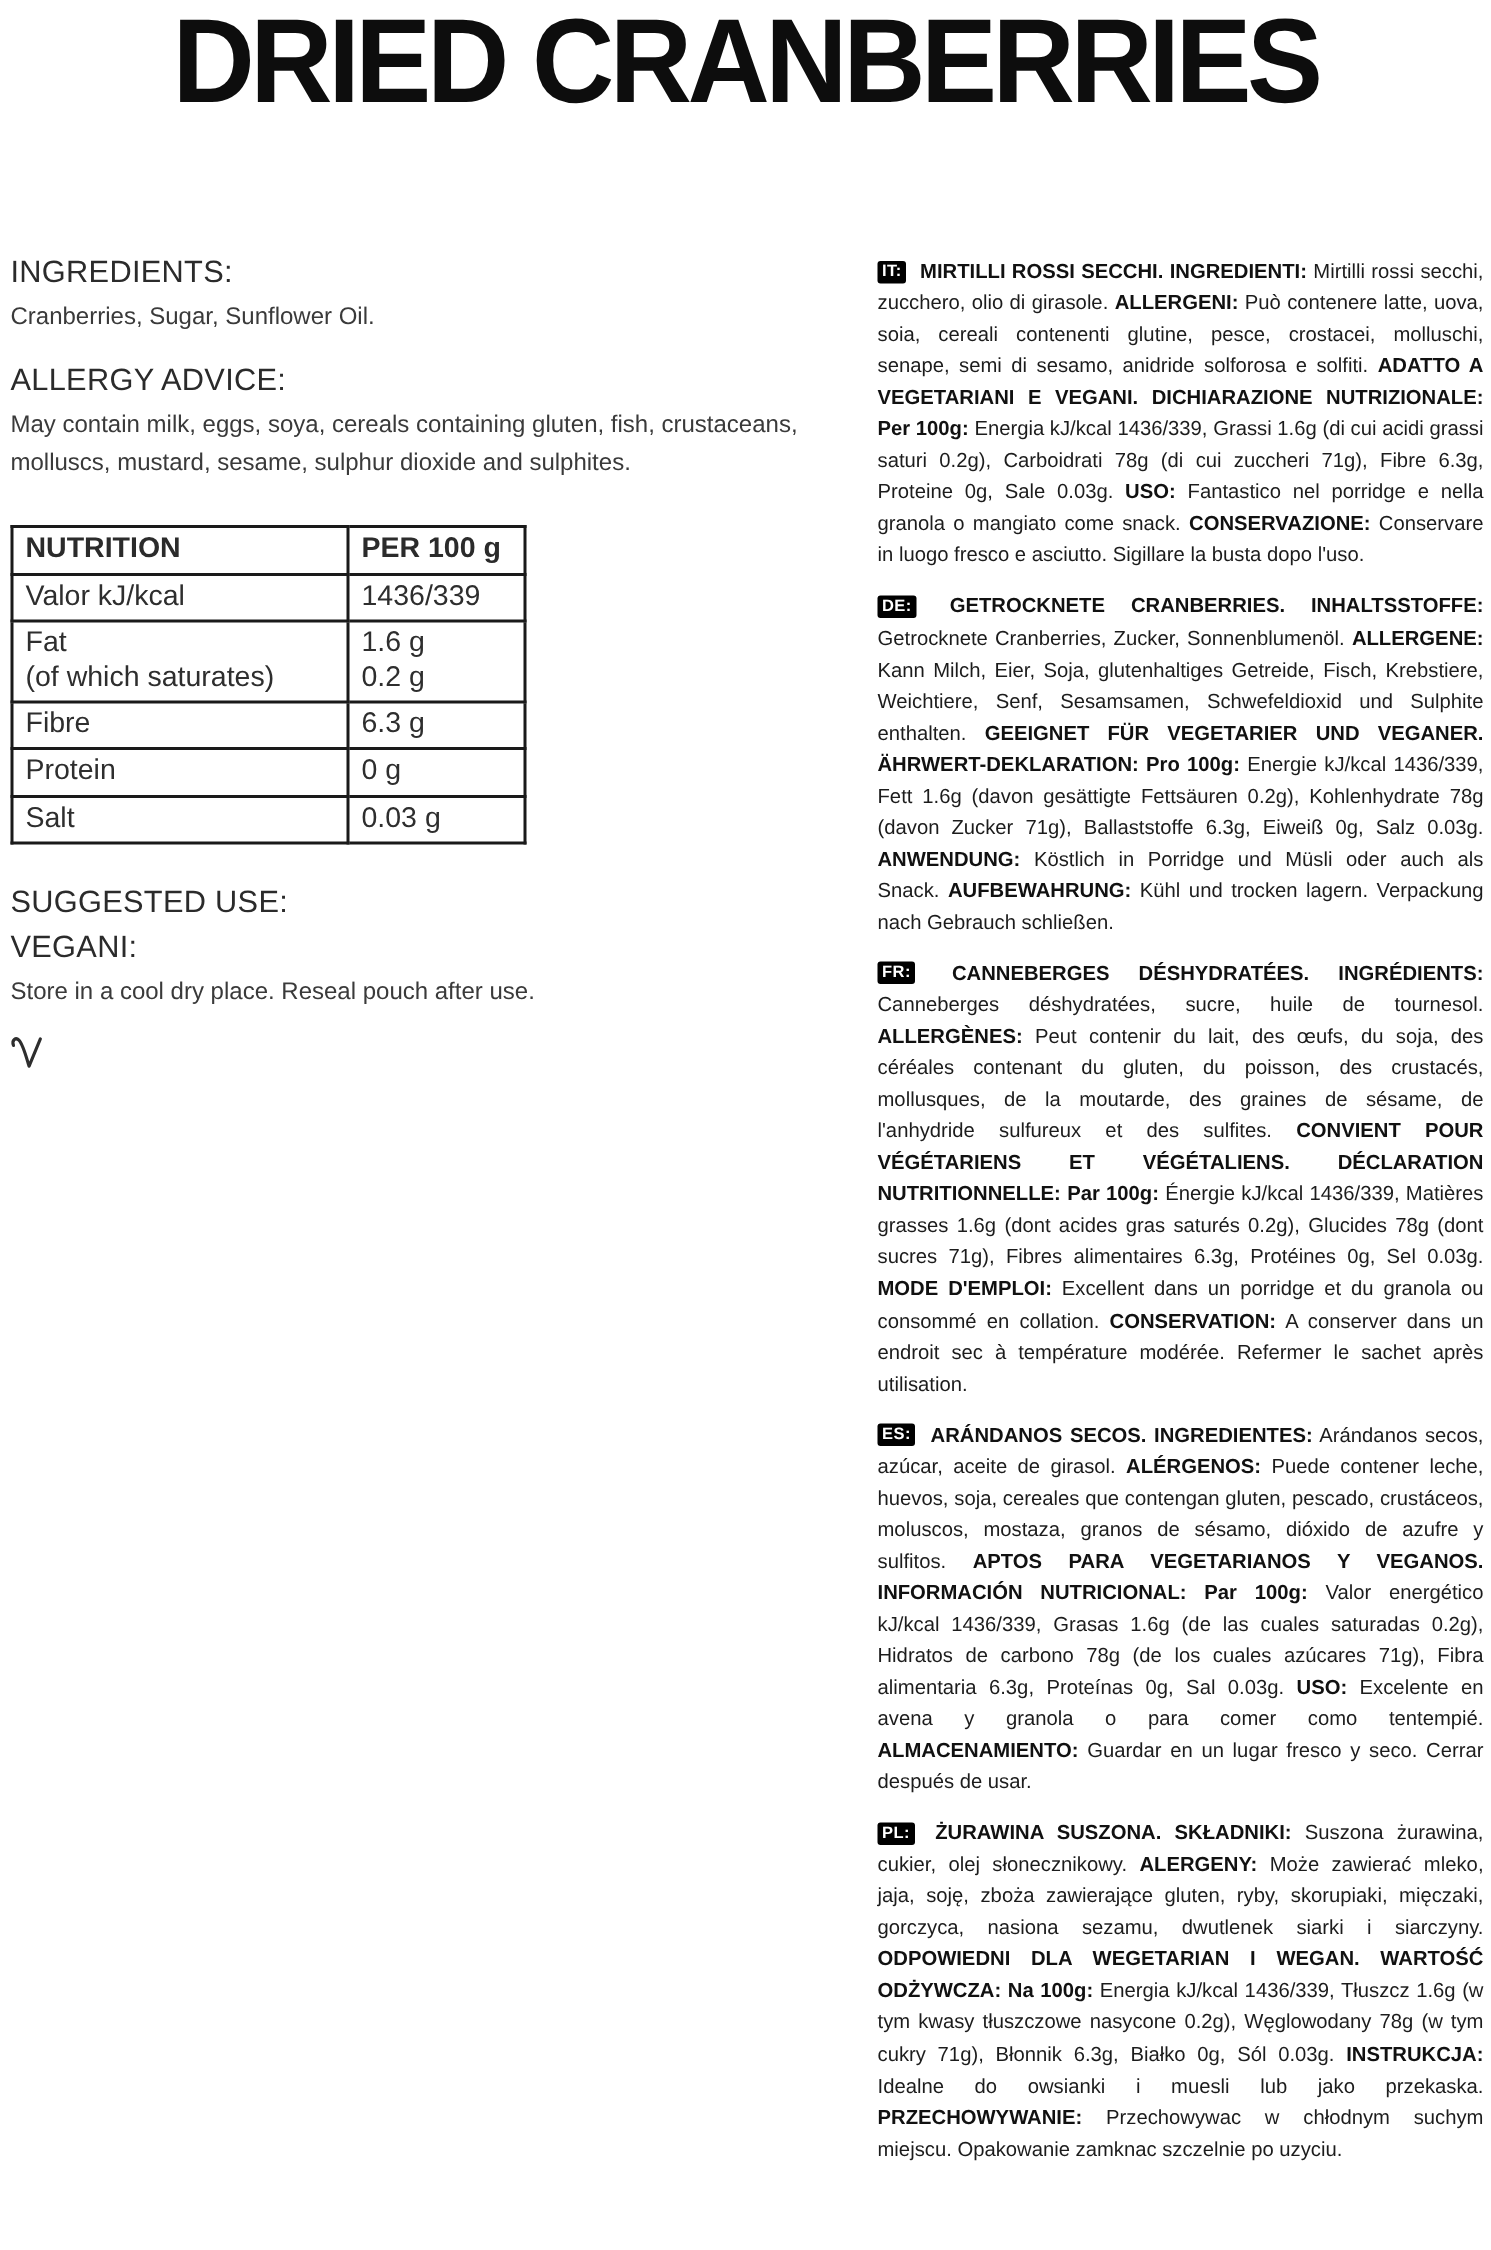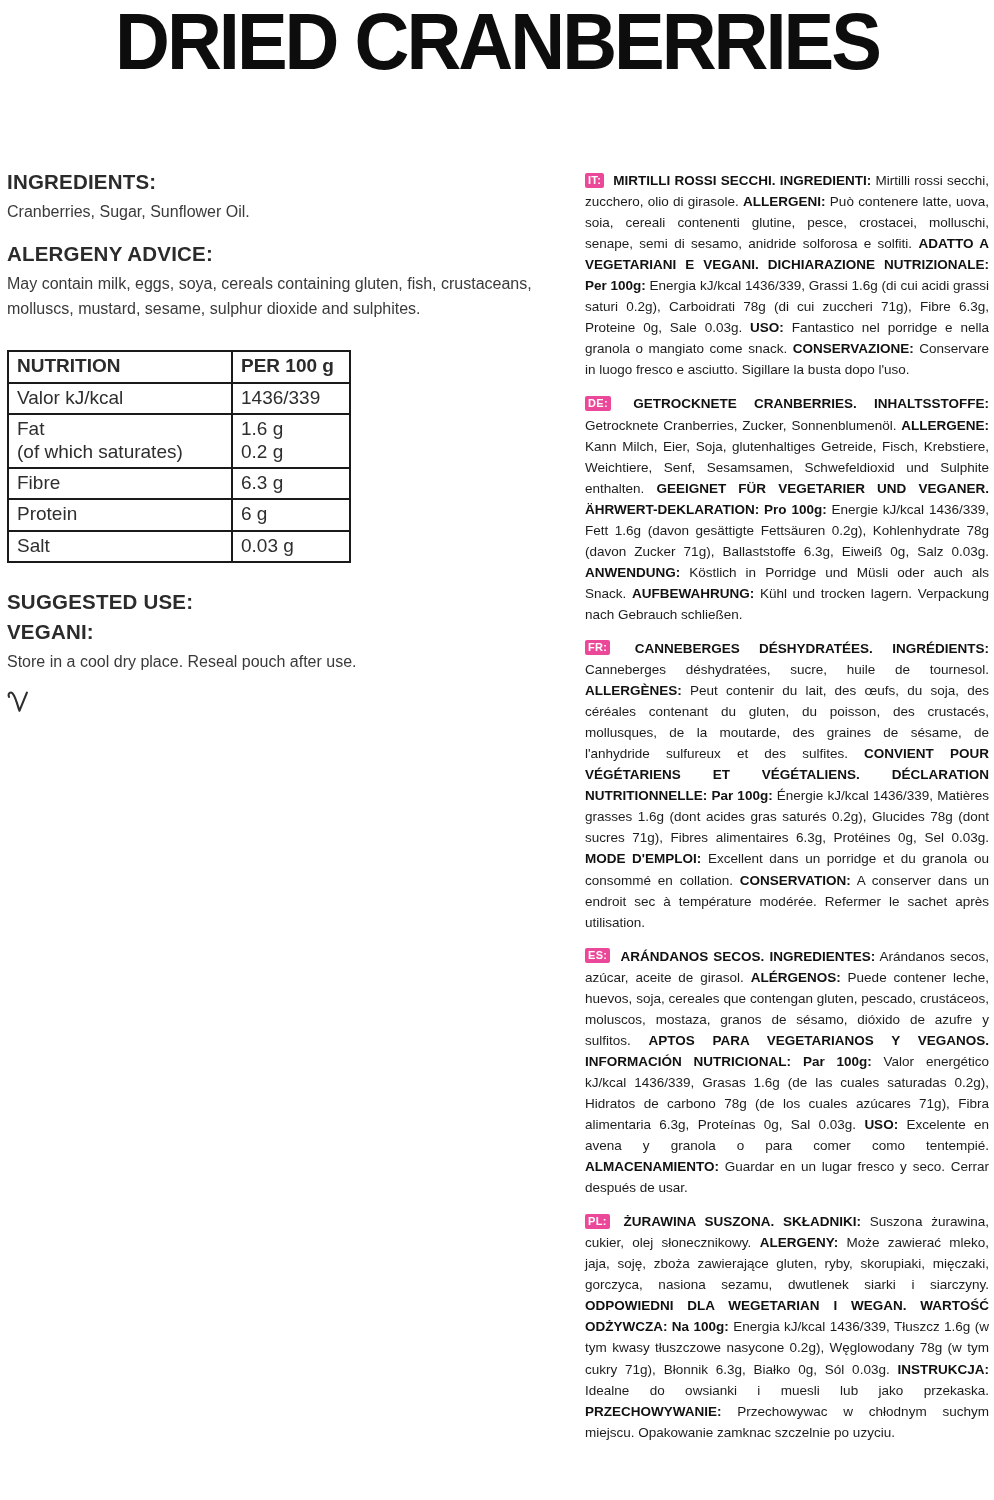--- a/index.html
+++ b/index.html
@@ -29,21 +29,21 @@
 
   .columns { display: flex; margin-top: 92px; }
   .col-left  { width: 552px; flex: 0 0 552px; }
   .col-right { width: 404px; flex: 0 0 404px; margin-left: 26px;
                font-size: 13.5px; line-height: 1.56; text-align: justify;
                color: #1c1c1c; }
 
   .col-left h2 {
     margin: 0 0 6px 0;
     font-size: 20.5px;
-    font-weight: bold;
+    font-weight: normal;
     color: #2b2b2b;
     letter-spacing: 0.2px;
   }
   .col-left p {
     margin: 0;
     font-size: 16px;
     line-height: 1.55;
     color: #3a3a3a;
   }
   .p-ingredients { margin-bottom: 17px !important; }
@@ -69,21 +69,21 @@
   table.nutrition td:first-child, table.nutrition th:first-child { width: 224px; }
 
   .veg-line { display: flex; align-items: center; gap: 9px;
               font-size: 19px; color: #3a3a3a; margin-top: 4px; }
   .veg-line svg { flex: 0 0 auto; display: block; }
 
   .col-right p.lang { margin: 0 0 13px 0; }
   .col-right strong { font-weight: bold; color: #111; }
   .badge {
     display: inline-block;
-    background: #ec4899;
+    background: #000000;
     color: #fff;
     font-weight: bold;
     font-size: 11px;
     line-height: 1;
     padding: 2px 3px 2px 3px;
     border-radius: 2px;
     margin-right: 5px;
     letter-spacing: 0.3px;
     vertical-align: 1.5px;
   }
@@ -106,21 +106,21 @@
 <div class="page">
 
   <h1 class="title">DRIED CRANBERRIES</h1>
 
   <div class="columns">
 
     <div class="col-left">
       <h2>INGREDIENTS:</h2>
       <p class="p-ingredients">Cranberries, Sugar, Sunflower Oil.</p>
 
-      <h2>ALERGENY ADVICE:</h2>
+      <h2>ALLERGY ADVICE:</h2>
       <p class="p-allergy">May contain milk, eggs, soya, cereals containing gluten, fish, crustaceans, molluscs, mustard, sesame, sulphur dioxide and sulphites.</p>
 
       <table class="nutrition">
         <thead>
           <tr>
             <th>NUTRITION</th>
             <th>PER 100 g</th>
           </tr>
         </thead>
         <tbody id="nutrition-rows">
@@ -131,21 +131,21 @@
             <tr>
               <td>Fat<br>(of which saturates)</td>
               <td>1.6 g<br>0.2 g</td>
             </tr>
             <tr>
               <td>Fibre</td>
               <td>6.3 g</td>
             </tr>
             <tr>
               <td>Protein</td>
-              <td>6 g</td>
+              <td>0 g</td>
             </tr>
             <tr>
               <td>Salt</td>
               <td>0.03 g</td>
             </tr>
           </tbody>
       </table>
 
       <h2>SUGGESTED USE:</h2>
 

